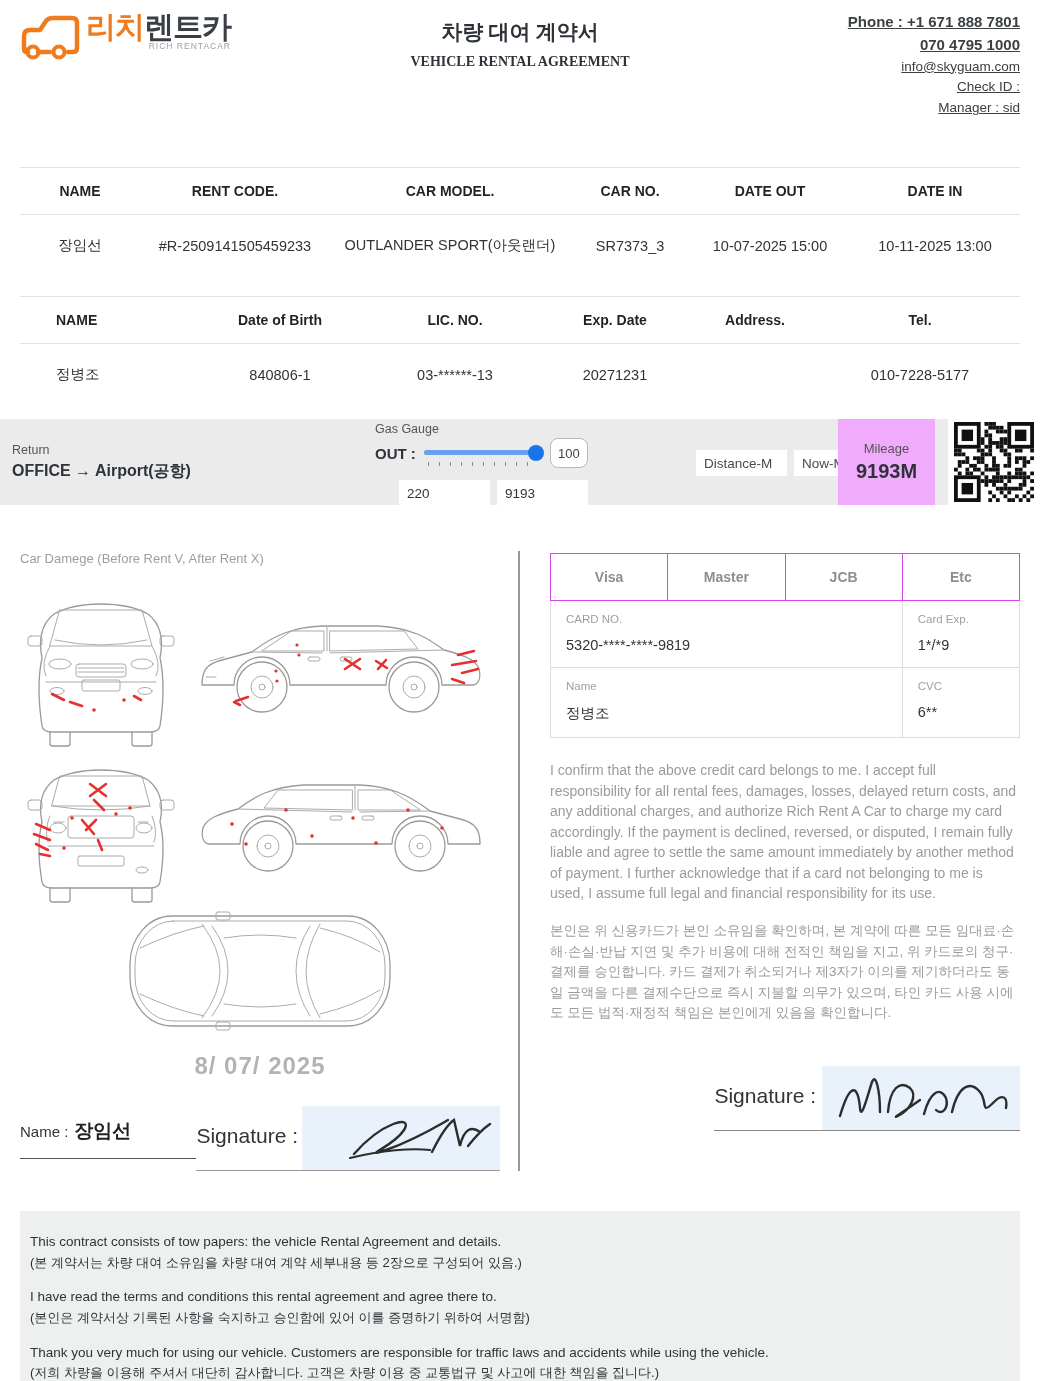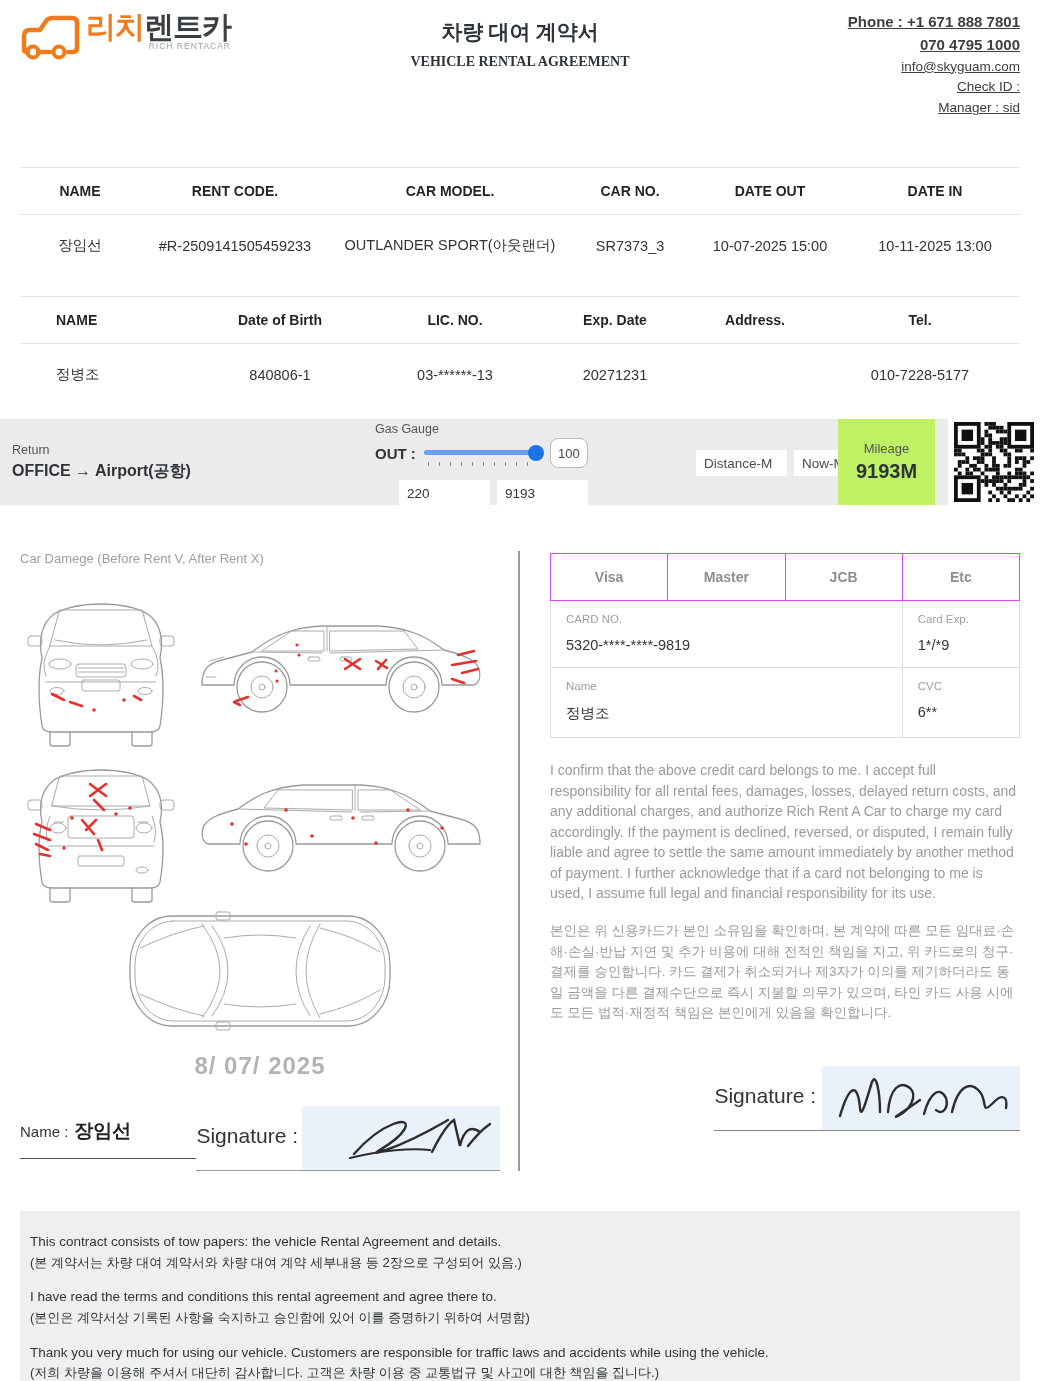--- a/index.html
+++ b/index.html
@@ -52,21 +52,21 @@
   .slider .thumb { position:absolute; top:0; width:16px; height:16px; border-radius:50%; background:#1a73e8; }
   .slider .ticks { position:absolute; top:17px; left:4px; right:4px; height:4px;
     background:repeating-linear-gradient(to right, #8a8a8a 0 1px, transparent 1px 11px); }
   .gauge-val { width:38px; height:30px; border:1px solid #b9b9b9; border-radius:8px; background:#ffffff;
     font-size:13px; color:#444; text-align:center; font-family:"Liberation Sans",sans-serif; }
   .fuel-inputs { display:flex; gap:7px; margin-top:12px;padding-left:24px; }
   .fuel-inputs input { width:91px; height:26px; border:none; background:#fff; padding:0 8px;
     font-size:13.5px; color:#333; font-family:"Liberation Sans",sans-serif; }
   .fuel-inputs input::placeholder { color:#4a4a4a; opacity:1; }
   .in-col { margin-left:42px; }
-  .mileage-box { position:absolute; right:105px; top:0; width:97px; height:86px; background:#bef264;
+  .mileage-box { position:absolute; right:105px; top:0; width:97px; height:86px; background:#f0abfc;
     display:flex; flex-direction:column; align-items:center; justify-content:center; gap:4px; }
   .mileage-label { font-size:13px; color:#555; }
   .mileage-value { font-size:20px; font-weight:bold; color:#2d3338; }
   .qr-box { position:absolute; right:0; top:0; width:92px; height:86px; background:#fff;
     display:flex; align-items:center; justify-content:center; }
 
   
   .main { display:flex; margin-top:46px; }
   .left-col { width:518px; padding:0 18px 0 20px; display:flex; flex-direction:column; }
   .divider { width:2px; background:#9a9a9a; }
@@ -600,21 +600,21 @@
             </svg>
           </div>
         </div>
       </div>
     </div>
   </div>
 
   <div class="notes">
     <div class="note-group">
       <div class="note-en">This contract consists of tow papers: the vehicle Rental Agreement and details.</div>
-      <div class="note-kr">(본 계약서는 차량 대여 계약서와 차량 대여 계약 세부내용 등 2장으로 구성되어 있음.)</div>
+      <div class="note-kr">(본 계약서는 차량 대여 소유임을 차량 대여 계약 세부내용 등 2장으로 구성되어 있음.)</div>
     </div>
     <div class="note-group">
       <div class="note-en">I have read the terms and conditions this rental agreement and agree there to.</div>
       <div class="note-kr">(본인은 계약서상 기록된 사항을 숙지하고 승인함에 있어 이를 증명하기 위하여 서명함)</div>
     </div>
     <div class="note-group">
       <div class="note-en">Thank you very much for using our vehicle. Customers are responsible for traffic laws and accidents while using the vehicle.</div>
       <div class="note-kr">(저희 차량을 이용해 주셔서 대단히 감사합니다. 고객은 차량 이용 중 교통법규 및 사고에 대한 책임을 집니다.)</div>
     </div>
   </div>

